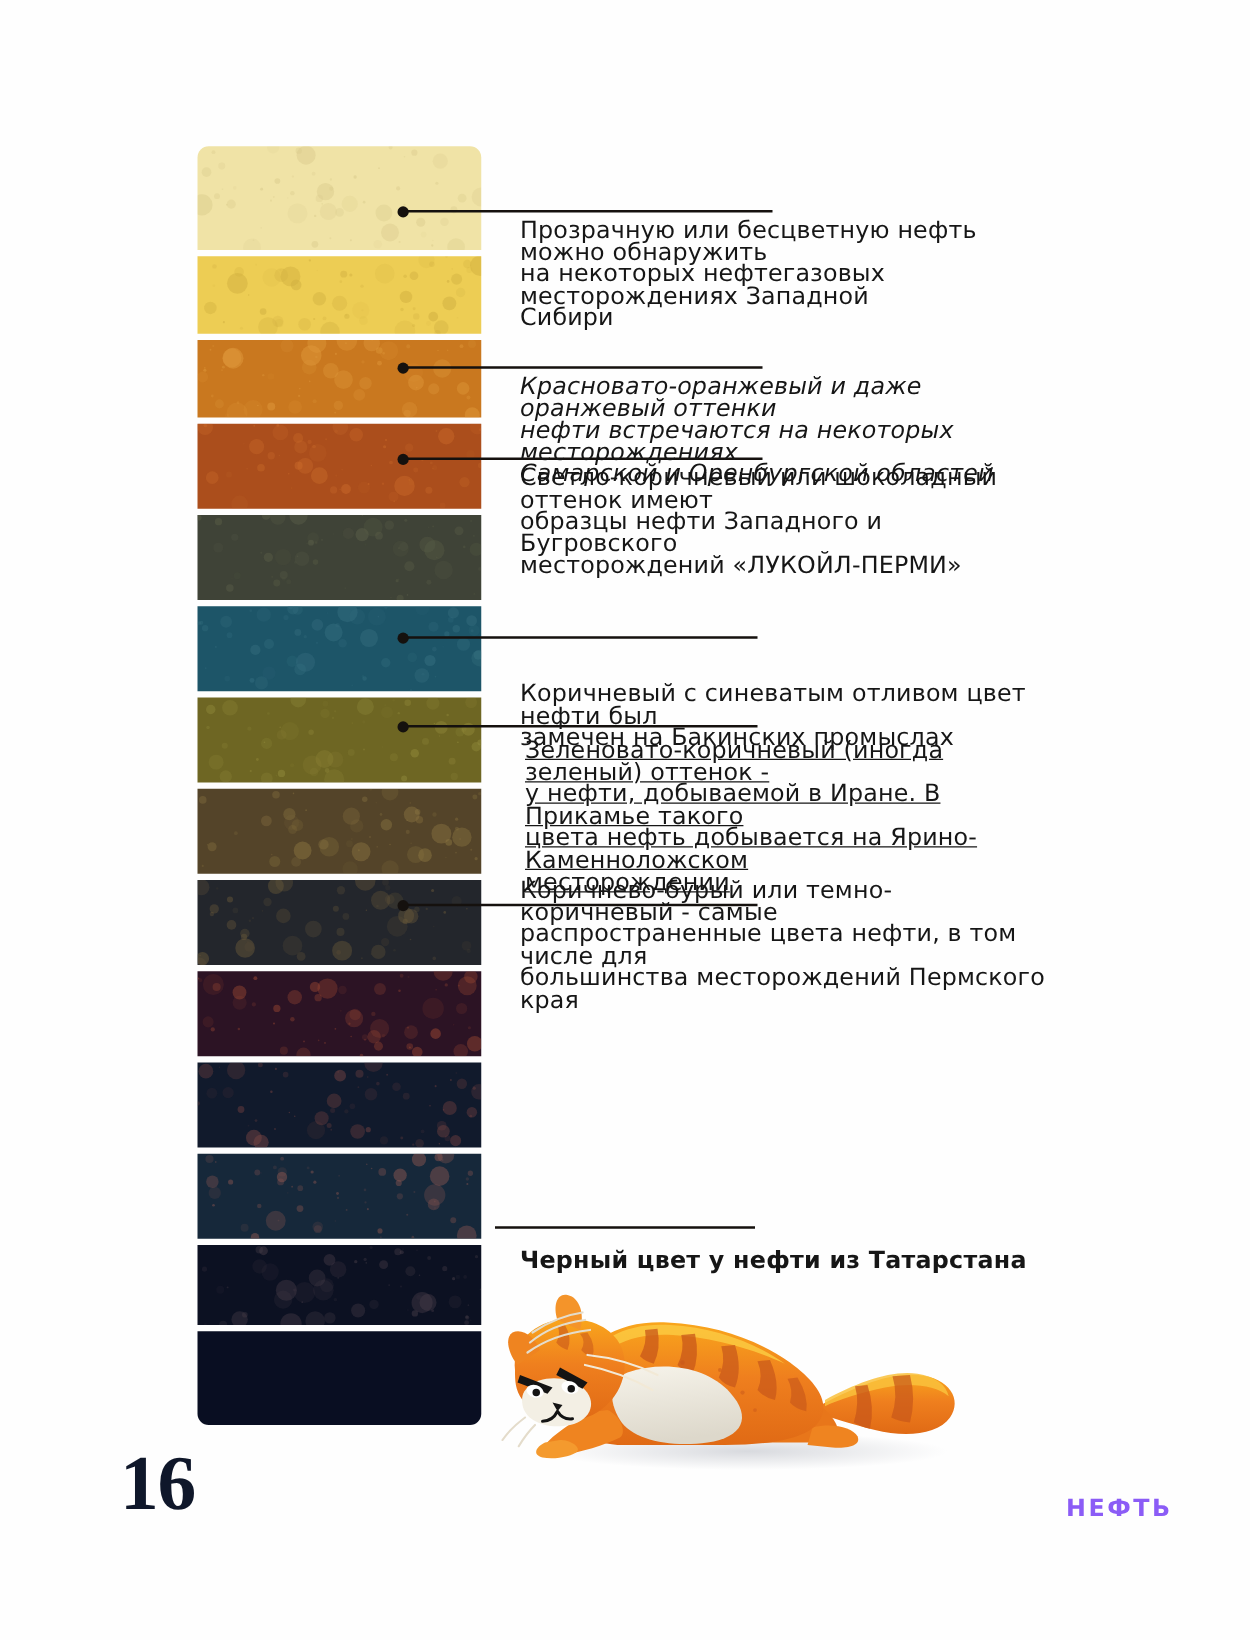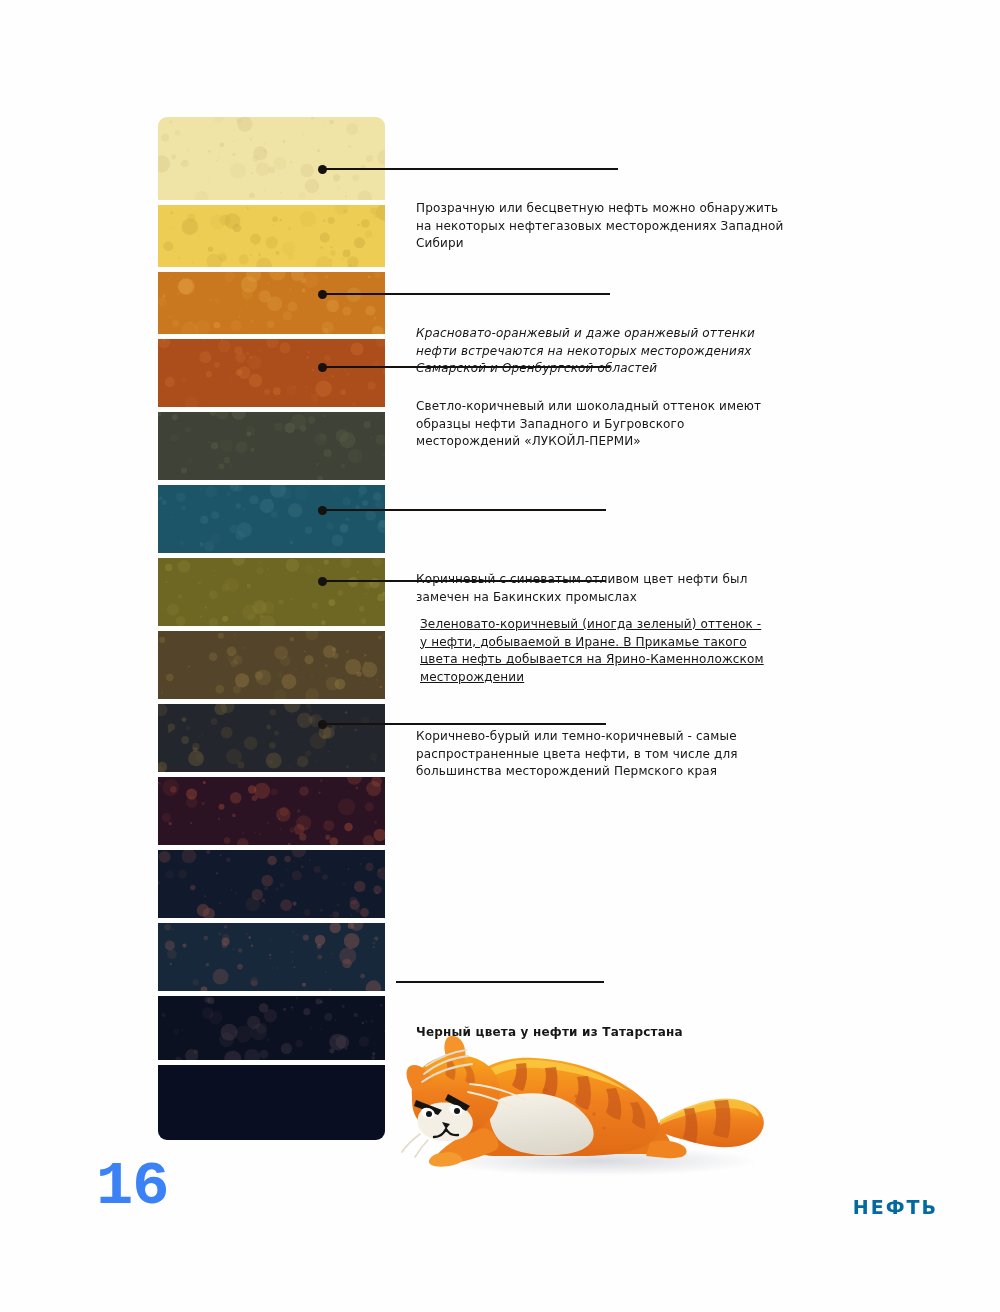--- a/index.html
+++ b/index.html
@@ -58,52 +58,51 @@
     width: 9px;
     height: 9px;
     border-radius: 50%;
     background: #15110e;
   }
 
   
   .caption {
     position: absolute;
     font-family: "DejaVu Sans", "Liberation Sans", sans-serif;
-    font-size: 12px;
+    font-size: 19px;
     line-height: 17.6px;
     color: #161616;
     letter-spacing: 0.15px;
     white-space: pre-line;
-    margin-top: 24px;
   }
   .caption.bold {
     font-weight: bold;
     letter-spacing: 0.2px;
   }
 
   
   #page-number {
     position: absolute;
     left: 96px;
     top: 1156px;
-    font-family: Liberation Mono, monospace;
+    font-family: Liberation Serif, serif;
     font-size: 62px;
     font-weight: bold;
-    color: #3b82f6;
+    color: #0f172a;
     letter-spacing: -1px;
     line-height: 1;
   }
   #footer-label {
     position: absolute;
     right: 62px;
     top: 1196px;
     font-family: "DejaVu Sans", "Liberation Sans", sans-serif;
     font-size: 19px;
     font-weight: bold;
-    color: #0369a1;
+    color: #8b5cf6;
     letter-spacing: 2px;
   }
 
   
   #cat-illustration {
     position: absolute;
     left: 398px;
     top: 1018px;
     width: 380px;
     height: 165px;
@@ -986,21 +985,21 @@
 месторождений «ЛУКОЙЛ-ПЕРМИ»</div>
       <div class="caption" style="left: 416px; top: 547px; width: 420px;">Коричневый с синеватым отливом цвет нефти был
 замечен на Бакинских промыслах</div>
       <div class="caption" style="left: 420px; top: 592px; width: 420px; text-decoration: underline;">Зеленовато-коричневый (иногда зеленый) оттенок -
 у нефти, добываемой в Иране. В Прикамье такого
 цвета нефть добывается на Ярино-Каменноложском
 месторождении</div>
       <div class="caption" style="left: 416px; top: 704px; width: 420px;">Коричнево-бурый или темно-коричневый - самые
 распространенные цвета нефти, в том числе для
 большинства месторождений Пермского края</div>
-      <div class="caption bold" style="left: 416px; top: 1000px; width: 420px;">Черный цвета у нефти из Татарстана</div>
+      <div class="caption bold" style="left: 416px; top: 1000px; width: 420px;">Черный цвет у нефти из Татарстана</div>
     </div>
 
   <div id="cat-illustration">
     <svg viewBox="0 0 380 165" width="380" height="165" xmlns="http://www.w3.org/2000/svg">
       <defs>
         <linearGradient id="furGrad" x1="0" y1="0" x2="0" y2="1">
           <stop offset="0%" stop-color="#f9a61c"></stop>
           <stop offset="45%" stop-color="#ef7f1e"></stop>
           <stop offset="100%" stop-color="#e06a15"></stop>
         </linearGradient>

